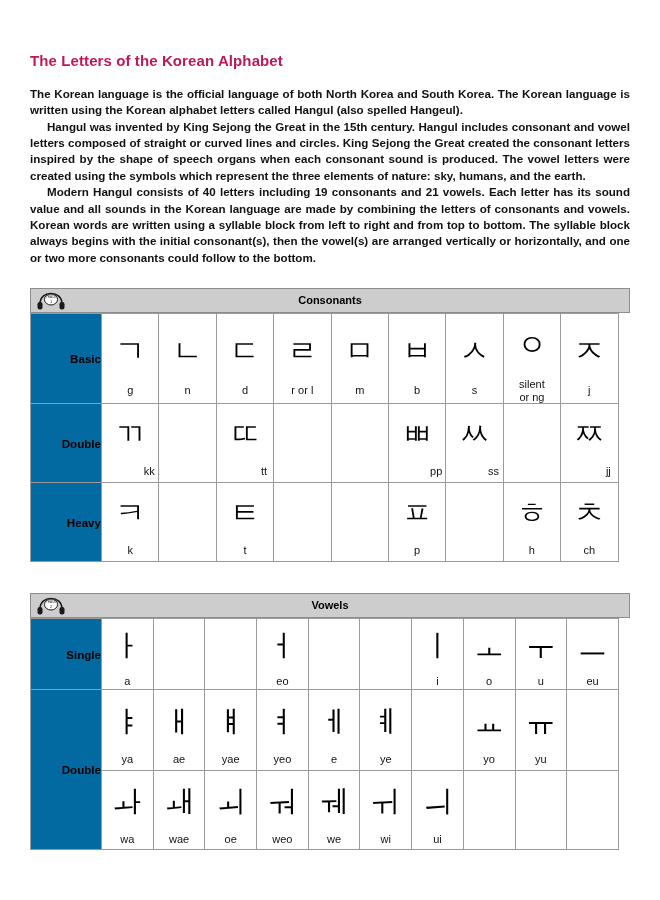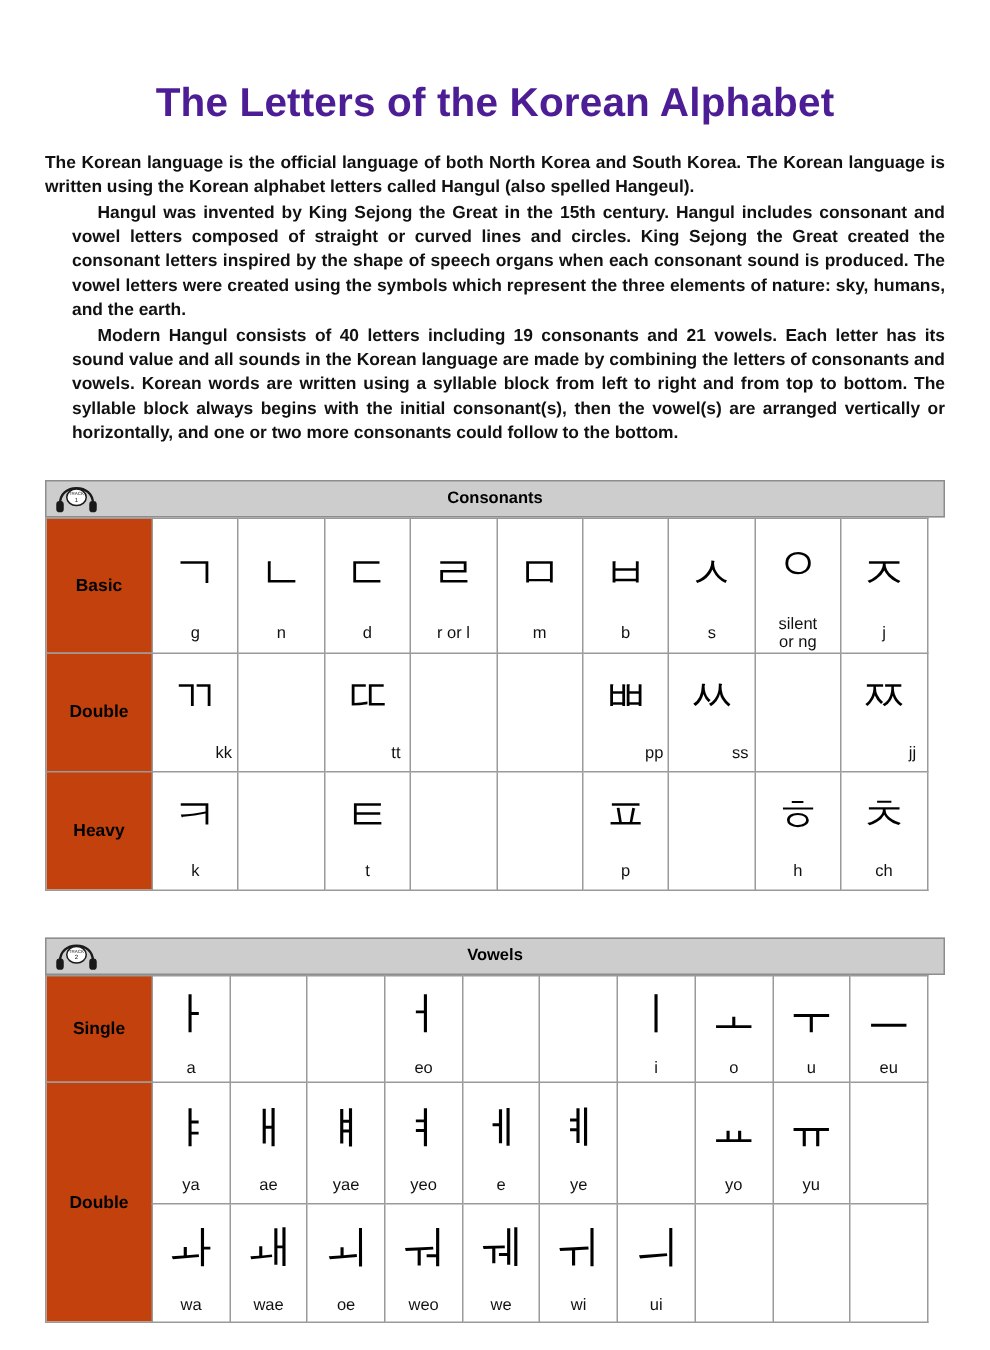--- a/index.html
+++ b/index.html
@@ -18,47 +18,45 @@
   .page {
     width: 660px;
     height: 900px;
     box-sizing: border-box;
     padding: 0 30px;
     position: relative;
   }
 
   
   .doc-title {
-    text-align: center;
-    font-size: 27px;
+    font-size: 15px;
     font-weight: bold;
     letter-spacing: 0.1px;
     margin: 0;
     padding-top: 52px;
     line-height: 1.25;
-    color: #4c1d95;
+    color: #be185d;
   }
 
   
   .intro {
     margin: 0;
     padding-top: 15px;
     font-size: 11.6px;
     line-height: 16.4px;
     text-align: justify;
     color: #111111;
   }
   .intro p {
     margin: 0;
     text-indent: 0;
     font-weight: bold;
   }
   .intro p.indented {
     text-indent: 17px;
-    margin-left: 18px;
   }
 
   
   .letter-table {
     border-collapse: collapse;
     table-layout: fixed;
     width: 588px;
     border: 1px solid #8d8d8d;
     background: #ffffff;
   }
@@ -90,25 +88,25 @@
   .track-icon {
     position: absolute;
     left: 5px;
     top: 2px;
     width: 30px;
     height: 20px;
   }
 
   
   .row-label {
-    background: #c2410c;
+    background: #0369a1;
     width: 71px;
     font-size: 11.6px;
     font-weight: bold;
-    text-align: center;
+    text-align: right;
     color: #000000;
   }
 
   
   .cell {
     text-align: center;
     height: 84px;
     position: relative;
   }
   .cell .glyph {

